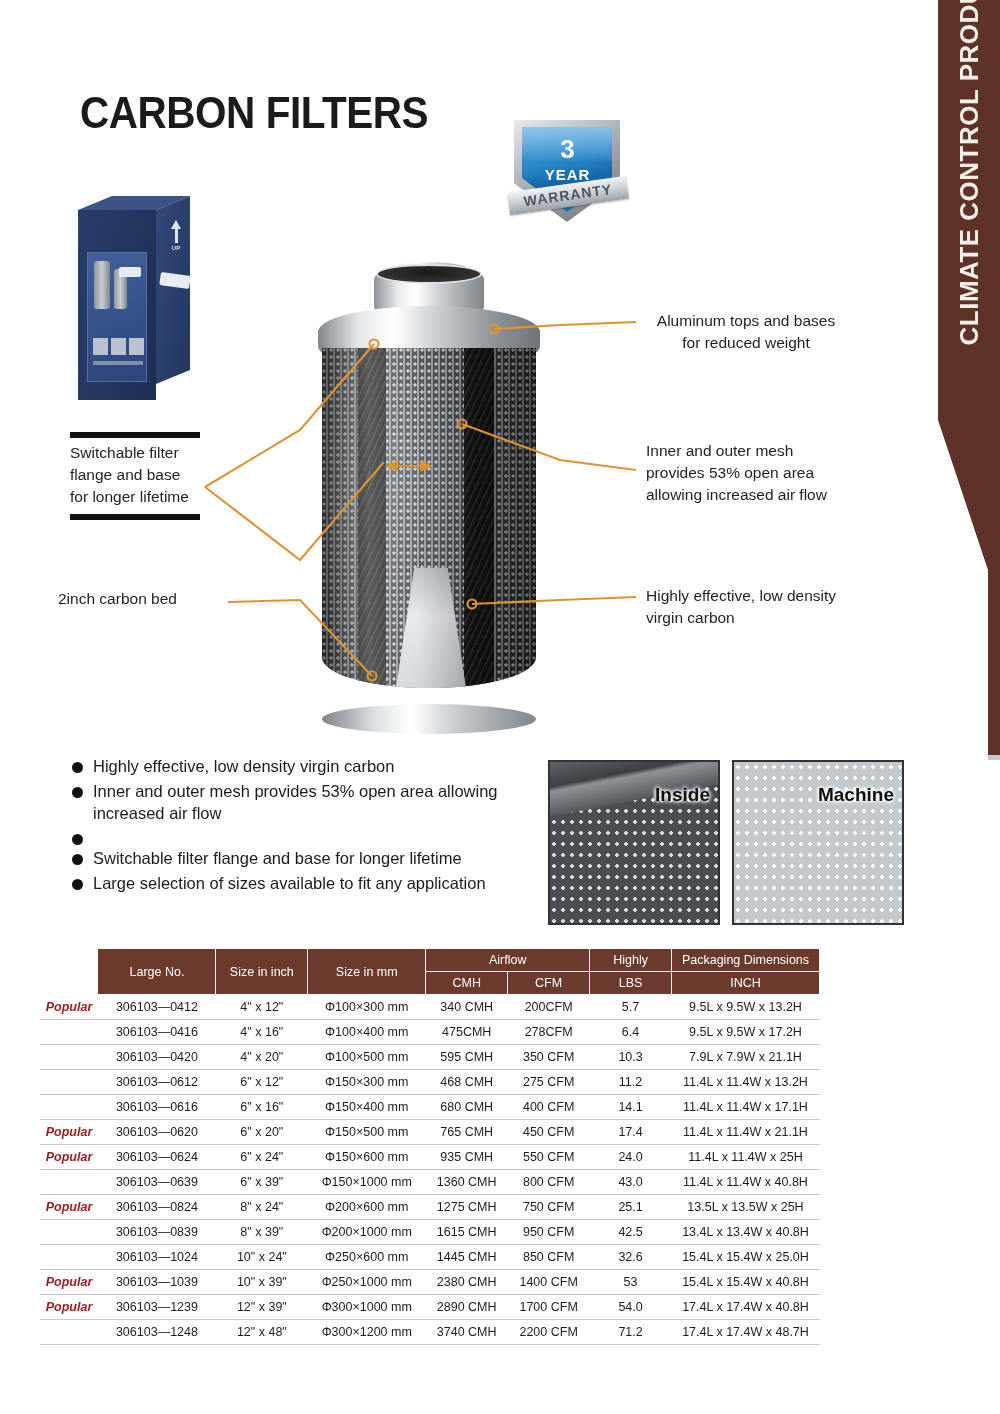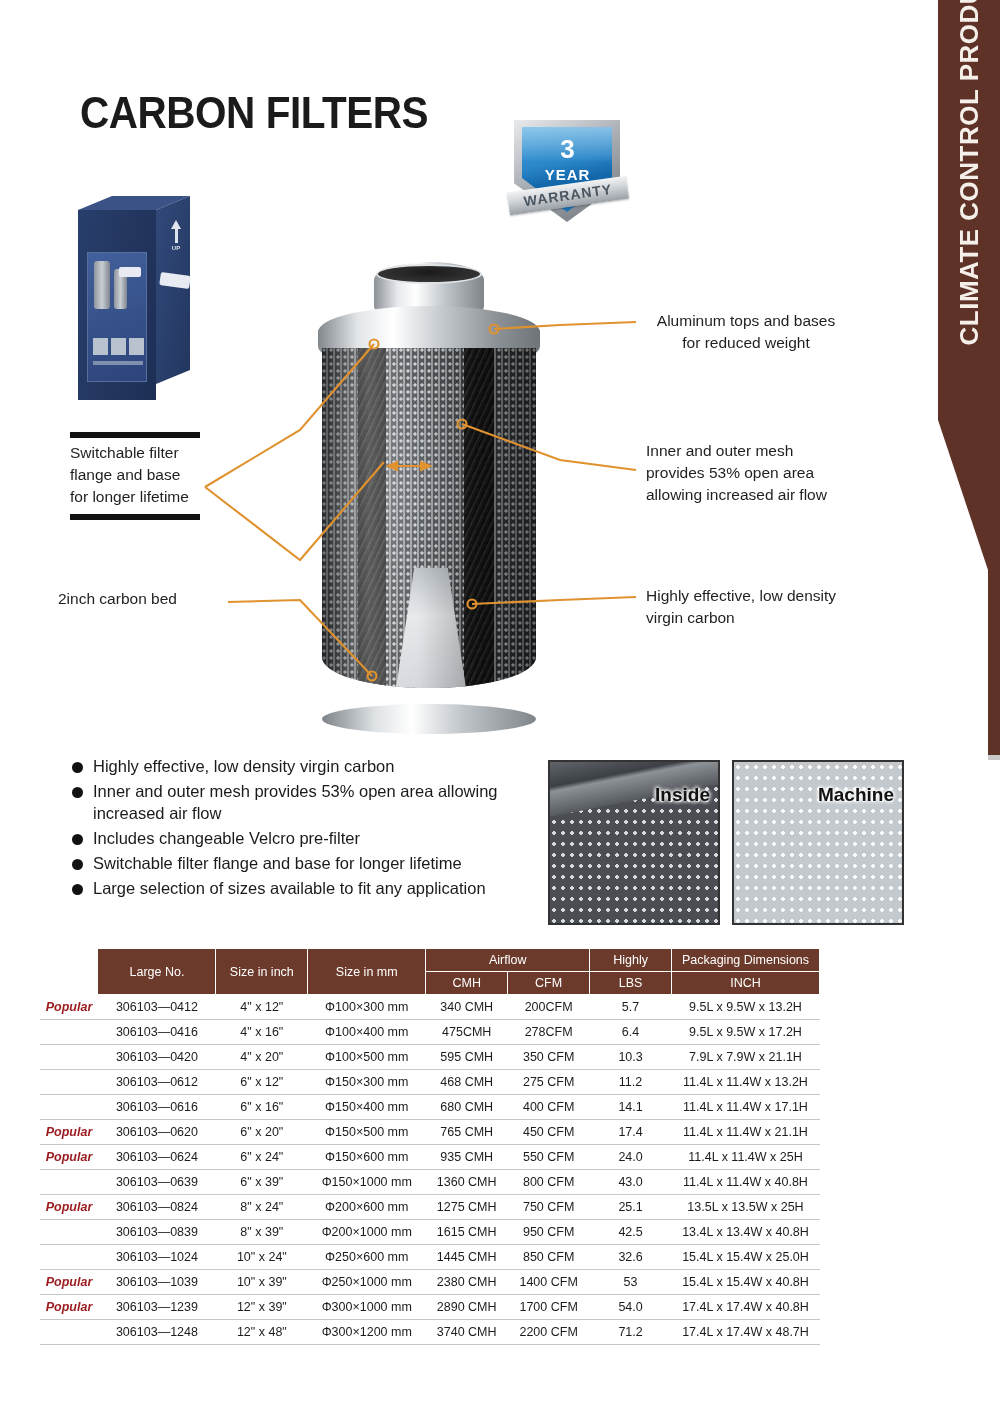--- a/index.html
+++ b/index.html
@@ -364,21 +364,20 @@
   <div class="bullet">
     <span class="dot"></span>
     <span class="btxt">Highly effective, low density virgin carbon</span>
   </div>
   <div class="bullet">
     <span class="dot"></span>
     <span class="btxt">Inner and outer mesh provides 53% open area allowing increased air flow</span>
   </div>
   <div class="bullet">
     <span class="dot"></span>
-    <span class="btxt">Includes changeable Velcro pre-filter</span>
   </div>
   <div class="bullet">
     <span class="dot"></span>
     <span class="btxt">Switchable filter flange and base for longer lifetime</span>
   </div>
   <div class="bullet">
     <span class="dot"></span>
     <span class="btxt">Large selection of sizes available to fit any application</span>
   </div>
 </div>

